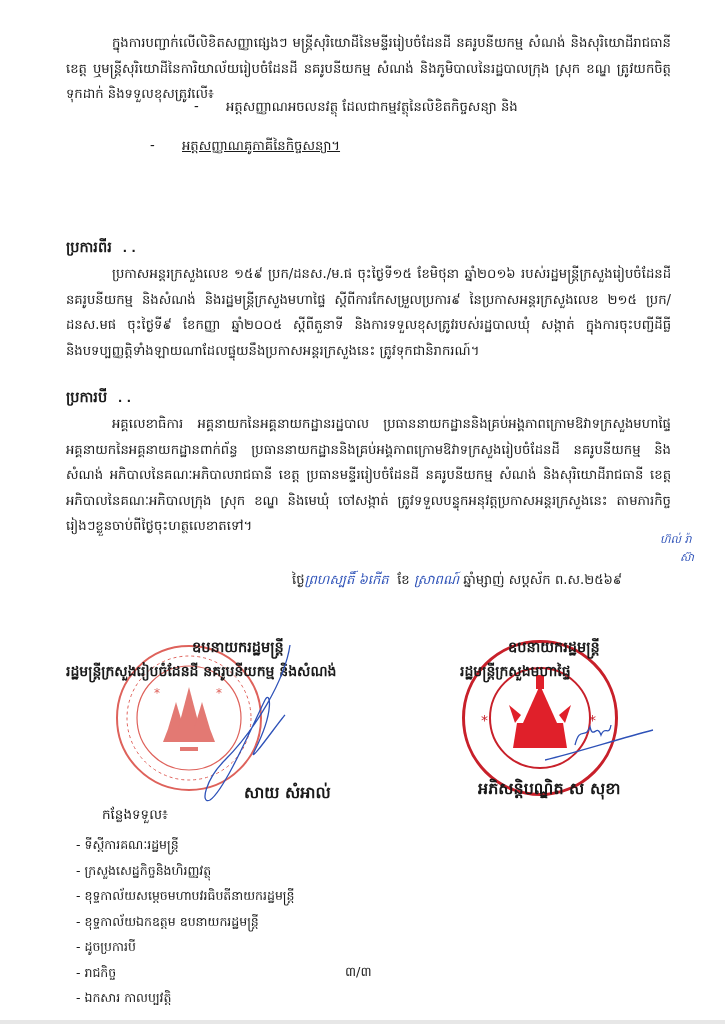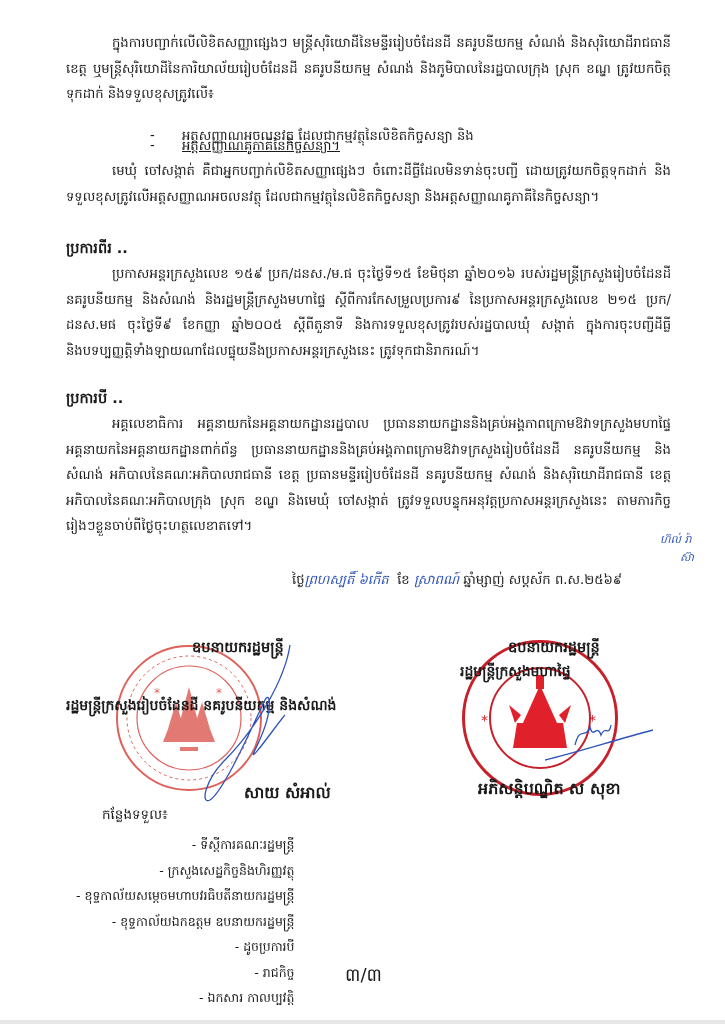--- a/index.html
+++ b/index.html
@@ -5,47 +5,46 @@
     html, body { margin: 0; padding: 0; }
     body {
       width: 725px; height: 1024px; background: #ffffff; position: relative; overflow: hidden;
       font-family: "DejaVu Sans", sans-serif; color: #1a1a1a;
     }
     .page { position: absolute; left: 0; top: 0; width: 725px; height: 984px; }
     .para { position: absolute; left: 66px; width: 605px; font-size: 13.2px; line-height: 25.5px; text-align: justify; }
     .indent { text-indent: 46px; }
     .bullet { position: absolute; left: 150px; font-size: 13.2px; line-height: 25px; white-space: nowrap; }
     .bullet .dash { display: inline-block; width: 32px; }
-    .heading { position: absolute; left: 66px; font-size: 14.5px; font-weight: bold; line-height: 24px; }
+    .heading { position: absolute; left: 66px; font-size: 14.5px; font-weight: bold; line-height: 24px; font-family: Liberation Mono, monospace; }
     .line { position: absolute; font-size: 13.2px; line-height: 24px; white-space: nowrap; }
     .hand { color: #2e52b8; font-style: italic; }
     .sig-title { position: absolute; font-size: 14.5px; font-weight: bold; white-space: nowrap; line-height: 22px; }
     .cc-head { position: absolute; left: 66px; top: 806px; font-size: 13.5px; font-weight: normal; margin-left: 36px; }
     .cc-list { position: absolute; left: 76px; top: 832px; margin: 0; padding: 0; list-style: none; font-size: 12.5px; }
-    .cc-list li { height: 25.5px; line-height: 25.5px; text-align: right; }
+    .cc-list li { height: 25.5px; line-height: 25.5px; }
     .cc-list li::before { content: "- "; }
-    .page-num { position: absolute; left: 345px; top: 963px; font-size: 18px; }
+    .page-num { position: absolute; left: 345px; top: 963px; font-size: 13px; }
     .stamp { position: absolute; border-radius: 50%; }
     .bottom-rule { position: absolute; left: 0; top: 1020px; width: 725px; height: 4px; background: #e7e7e7; }
   </style>
 </head>
 <body>
 
 <div class="page">
 
   <div class="para indent" style="top:30px;">ក្នុងការបញ្ជាក់លើលិខិតសញ្ញាផ្សេងៗ មន្ត្រីសុរិយោដីនៃមន្ទីររៀបចំដែនដី នគរូបនីយកម្ម សំណង់ និងសុរិយោដីរាជធានី ខេត្ត ឬមន្ត្រីសុរិយោដីនៃការិយាល័យរៀបចំដែនដី នគរូបនីយកម្ម សំណង់ និងភូមិបាលនៃរដ្ឋបាលក្រុង ស្រុក ខណ្ឌ ត្រូវយកចិត្តទុកដាក់ និងទទួលខុសត្រូវលើ៖</div>
 
-  <div class="bullet" style="top:123px;">
+  <div class="bullet" style="top:94px;margin-left:44px;">
     <span class="dash">-</span><span>អត្តសញ្ញាណអចលនវត្ថុ ដែលជាកម្មវត្ថុនៃលិខិតកិច្ចសន្យា និង</span>
   </div>
   <div class="bullet" style="top:133px;text-decoration:underline;">
     <span class="dash">-</span><span>អត្តសញ្ញាណគូភាគីនៃកិច្ចសន្យា។</span>
   </div>
 
-  <div class="para indent" style="top:158px;">មេឃុំ ចៅសង្កាត់ គឺជាអ្នកបញ្ជាក់លិខិតសញ្ញាផ្សេងៗ ចំពោះដីធ្លីដែលមិនទាន់ចុះបញ្ជី ដោយត្រូវយកចិត្តទុកដាក់ និងទទួលខុសត្រូវលើអត្តសញ្ញាណអចលនវត្ថុ ដែលជាកម្មវត្ថុនៃលិខិតកិច្ចសន្យា និងអត្តសញ្ញាណគូភាគីនៃកិច្ចសន្យា។</div>
 
   <div class="heading" style="top:236px;">ប្រការពីរ ..</div>
   <div class="para indent" style="top:261px;">ប្រកាសអន្តរក្រសួងលេខ ១៥៩ ប្រក/ដនស./ម.ផ ចុះថ្ងៃទី១៥ ខែមិថុនា ឆ្នាំ២០១៦ របស់រដ្ឋមន្ត្រីក្រសួងរៀបចំដែនដី នគរូបនីយកម្ម និងសំណង់ និងរដ្ឋមន្ត្រីក្រសួងមហាផ្ទៃ ស្តីពីការកែសម្រួលប្រការ៩ នៃប្រកាសអន្តរក្រសួងលេខ ២១៥ ប្រក/ដនស.មផ ចុះថ្ងៃទី៩ ខែកញ្ញា ឆ្នាំ២០០៥ ស្តីពីតួនាទី និងការទទួលខុសត្រូវរបស់រដ្ឋបាលឃុំ សង្កាត់ ក្នុងការចុះបញ្ជីដីធ្លី និងបទប្បញ្ញត្តិទាំងឡាយណាដែលផ្ទុយនឹងប្រកាសអន្តរក្រសួងនេះ ត្រូវទុកជានិរាករណ៍។</div>
 
   <div class="heading" style="top:386px;">ប្រការបី ..</div>
   <div class="para indent" style="top:411px;">អគ្គលេខាធិការ អគ្គនាយកនៃអគ្គនាយកដ្ឋានរដ្ឋបាល ប្រធាននាយកដ្ឋាននិងគ្រប់អង្គភាពក្រោមឱវាទក្រសួងមហាផ្ទៃ អគ្គនាយកនៃអគ្គនាយកដ្ឋានពាក់ព័ន្ធ ប្រធាននាយកដ្ឋាននិងគ្រប់អង្គភាពក្រោមឱវាទក្រសួងរៀបចំដែនដី នគរូបនីយកម្ម និងសំណង់ អភិបាលនៃគណៈអភិបាលរាជធានី ខេត្ត ប្រធានមន្ទីររៀបចំដែនដី នគរូបនីយកម្ម សំណង់ និងសុរិយោដីរាជធានី ខេត្ត អភិបាលនៃគណៈអភិបាលក្រុង ស្រុក ខណ្ឌ និងមេឃុំ ចៅសង្កាត់ ត្រូវទទួលបន្ទុកអនុវត្តប្រកាសអន្តរក្រសួងនេះ តាមភារកិច្ចរៀងៗខ្លួនចាប់ពីថ្ងៃចុះហត្ថលេខាតទៅ។</div>
 
   <div class="line hand" style="left:660px; top:528px; font-size:11px;">ហ៊ល់ រ៉ា</div>
   <div class="line hand" style="left:680px; top:546px; font-size:11px;">ស៊ា</div>
 
@@ -81,21 +80,21 @@
         <rect x="71" y="32" width="8" height="14"></rect>
         <polygon points="50,80 44,62 56,72"></polygon>
         <polygon points="100,80 106,62 94,72"></polygon>
       </g>
       <text x="16" y="82" fill="#c8202a" font-size="14" font-family="DejaVu Sans, sans-serif">*</text>
       <text x="124" y="82" fill="#c8202a" font-size="14" font-family="DejaVu Sans, sans-serif">*</text>
     </svg>
   </div>
 
   <div class="sig-title" style="left:192px; top:636px;">ឧបនាយករដ្ឋមន្ត្រី</div>
-  <div class="sig-title" style="left:66px; top:660px; font-size:14px;margin-top:34px;">រដ្ឋមន្ត្រីក្រសួងរៀបចំដែនដី នគរូបនីយកម្ម និងសំណង់</div>
+  <div class="sig-title" style="left:66px; top:660px; font-size:14px;">រដ្ឋមន្ត្រីក្រសួងរៀបចំដែនដី នគរូបនីយកម្ម និងសំណង់</div>
 
   <div class="sig-title" style="left:508px; top:636px;">ឧបនាយករដ្ឋមន្ត្រី</div>
   <div class="sig-title" style="left:460px; top:660px; font-size:14px;">រដ្ឋមន្ត្រីក្រសួងមហាផ្ទៃ</div>
 
   <svg style="position:absolute; left:195px; top:640px;" width="100" height="170" viewBox="0 0 100 170">
     <path d="M95,5 C90,40 60,90 30,120 C10,140 5,165 15,160 C30,150 60,80 70,60 C75,50 80,70 60,110 C50,130 85,80 90,75" fill="none" stroke="#2e52b8" stroke-width="1.3"></path>
   </svg>
   <svg style="position:absolute; left:545px; top:715px;" width="110" height="50" viewBox="0 0 110 50">
     <path d="M0,45 C30,38 70,25 108,15 M30,30 C35,10 40,25 45,12 C48,25 52,8 56,20 C60,10 64,22 66,10" fill="none" stroke="#2e52b8" stroke-width="1.3"></path>
   </svg>

